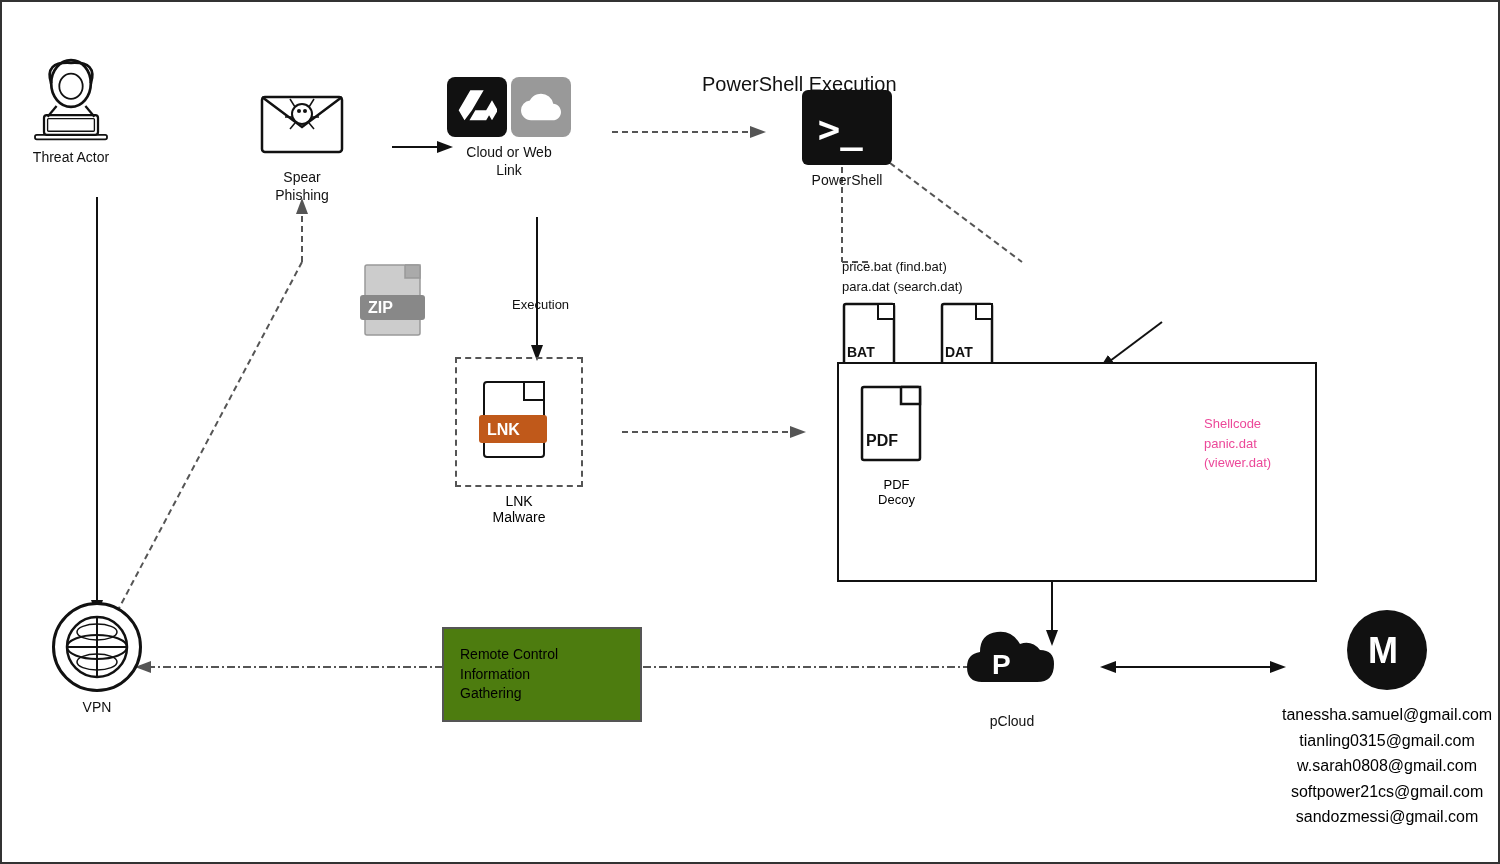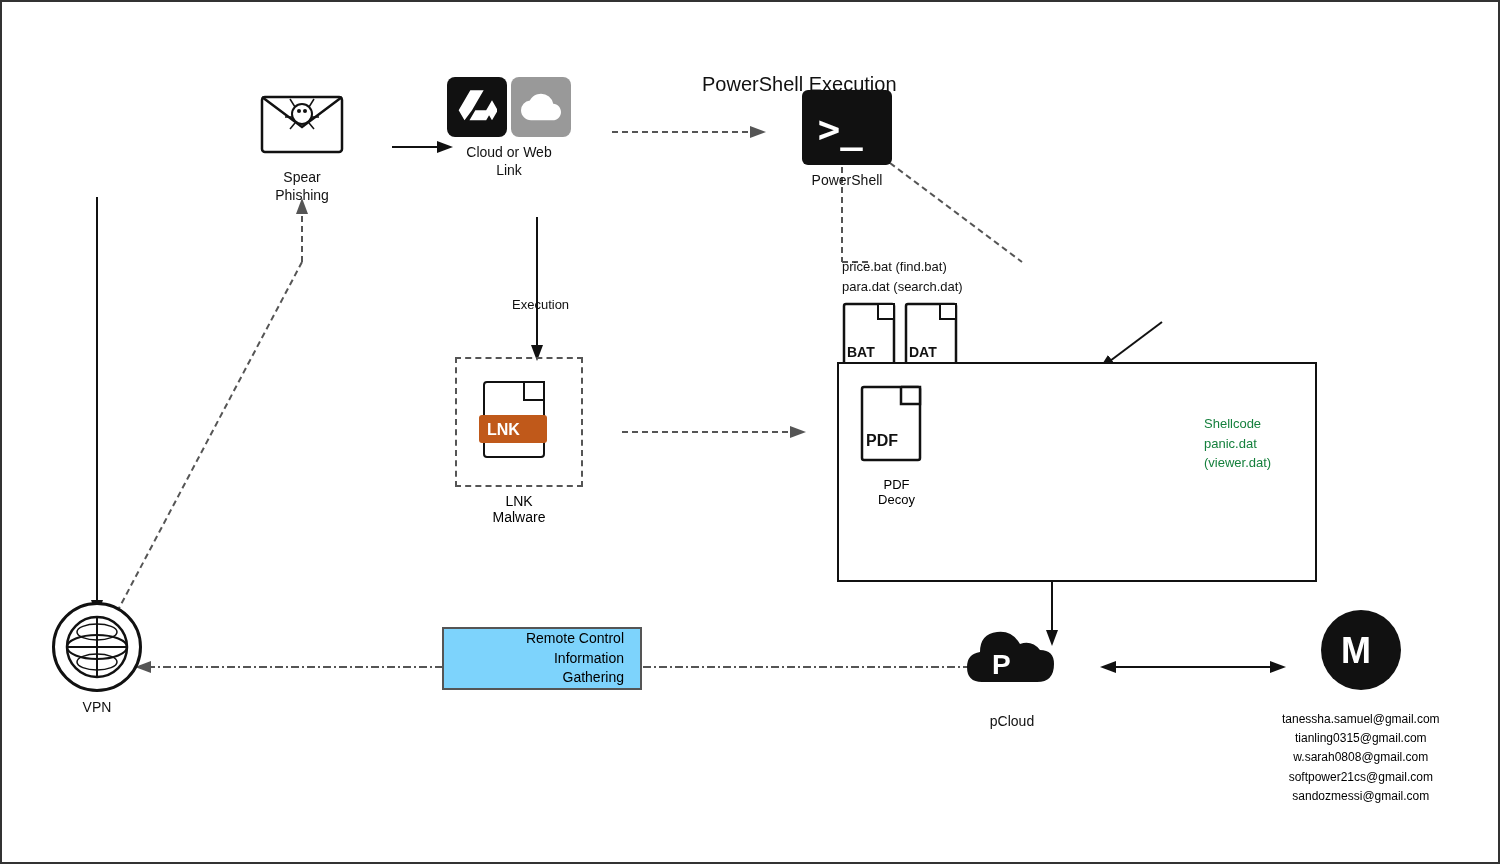--- a/index.html
+++ b/index.html
@@ -100,24 +100,24 @@
       position: absolute;
       top: 0;
       left: 0;
       width: 1500px;
       height: 864px;
       pointer-events: none;
     }
     .label-box {
       position: absolute;
       border: 2px solid #555;
-      padding: 0 16px;
-      text-align: right;
+      padding: 16px 16px;
+      text-align: left;
       font-size: 14px;
-      background: #7dd3fc;
+      background: #4d7c0f;
       line-height: 1.4;
     }
   </style>
 </head>
 <body>
 
 <div class="diagram">
 
   <svg class="arrows">
 
@@ -156,20 +156,39 @@
       </marker>
       <marker id="arrowGray" markerWidth="8" markerHeight="8" refX="6" refY="3" orient="auto">
         <path d="M0,0 L0,6 L8,3 z" fill="#555"></path>
       </marker>
       <marker id="arrowGrayStart" markerWidth="8" markerHeight="8" refX="2" refY="3" orient="auto-start-reverse">
         <path d="M0,0 L0,6 L8,3 z" fill="#555"></path>
       </marker>
     </defs>
   </svg>
 
+  <div class="node" style="left:24px; top:50px;">
+    <svg class="hacker-icon" viewBox="0 0 100 100">
+
+      <ellipse cx="50" cy="35" rx="22" ry="26" fill="none" stroke="#111" stroke-width="3"></ellipse>
+
+      <path d="M28,35 Q20,10 50,12 Q80,10 72,35" fill="none" stroke="#111" stroke-width="3"></path>
+
+      <ellipse cx="50" cy="38" rx="13" ry="14" fill="white" stroke="#111" stroke-width="2"></ellipse>
+
+      <rect x="20" y="70" width="60" height="22" rx="3" fill="none" stroke="#111" stroke-width="2.5"></rect>
+      <rect x="24" y="74" width="52" height="14" rx="1" fill="none" stroke="#111" stroke-width="1.5"></rect>
+
+      <line x1="34" y1="60" x2="24" y2="72" stroke="#111" stroke-width="2.5"></line>
+      <line x1="66" y1="60" x2="76" y2="72" stroke="#111" stroke-width="2.5"></line>
+
+      <rect x="10" y="92" width="80" height="5" rx="2" fill="none" stroke="#111" stroke-width="2"></rect>
+    </svg>
+    <span class="node-label">Threat Actor</span>
+  </div>
 
   <div class="node" style="left:445px; top:75px;">
     <div class="cloud-link-box">
 
       <div class="icon-black-square">
         <svg viewBox="0 0 24 24" width="38" height="38">
           <path d="M4.5 20L1 14l7-12h8l-7 12zm3 0l3.5-6h10l-3.5 6zm13.5 0l-3.5-6L21 8l3.5 6z" fill="white"></path>
         </svg>
       </div>
 
@@ -210,20 +229,31 @@
 
   <div class="node" style="left:800px; top:88px;">
     <div class="powershell-box">
       <svg viewBox="0 0 60 45" width="70" height="55">
         <text x="5" y="35" font-size="32" font-weight="bold" fill="white" font-family="monospace">&gt;_</text>
       </svg>
     </div>
     <span class="node-label">PowerShell</span>
   </div>
 
+  <div class="node" style="left:358px; top:258px;">
+    <svg width="75" height="85" viewBox="0 0 75 85">
+
+      <rect x="5" y="5" width="55" height="70" rx="2" fill="#ccc" stroke="#999" stroke-width="1.5"></rect>
+
+      <polyline points="45,5 60,5 60,18 45,18 45,5" fill="#aaa" stroke="#999" stroke-width="1.5"></polyline>
+
+      <rect x="0" y="35" width="65" height="25" rx="3" fill="#888"></rect>
+      <text x="8" y="53" font-size="16" font-weight="bold" fill="white" font-family="Arial">ZIP</text>
+    </svg>
+  </div>
   <div style="position:absolute; left:510px; top:295px; font-size:13px; color:#111;">
     <span>Execution</span>
   </div>
 
   <div style="position:absolute; left:453px; top:355px;">
     <div class="lnk-box">
 
       <svg width="80" height="90" viewBox="0 0 80 90">
 
         <rect x="5" y="5" width="60" height="75" rx="3" fill="white" stroke="#111" stroke-width="2"></rect>
@@ -247,21 +277,21 @@
     <div style="display:flex; margin-top:4px;">
 
       <div style="position:relative; width:62px; height:72px;">
         <svg width="62" height="72" viewBox="0 0 62 72">
           <rect x="2" y="2" width="50" height="65" rx="2" fill="white" stroke="#111" stroke-width="2.5"></rect>
           <polyline points="36,2 52,2 52,17 36,17 36,2" fill="white" stroke="#111" stroke-width="2"></polyline>
           <text x="5" y="55" font-size="14" font-weight="bold" fill="#111" font-family="Arial">BAT</text>
         </svg>
       </div>
 
-      <div style="position:relative; width:62px; height:72px;">
+      <div style="position:relative; width:62px; height:72px;margin-left:36px;">
         <svg width="62" height="72" viewBox="0 0 62 72">
           <rect x="2" y="2" width="50" height="65" rx="2" fill="white" stroke="#111" stroke-width="2.5"></rect>
           <polyline points="36,2 52,2 52,17 36,17 36,2" fill="white" stroke="#111" stroke-width="2"></polyline>
           <text x="5" y="55" font-size="14" font-weight="bold" fill="#111" font-family="Arial">DAT</text>
         </svg>
       </div>
     </div>
   </div>
 
   <div style="position:absolute; left:835px; top:360px; width:480px; height:220px; border:2px solid #111; background:white;">
@@ -272,21 +302,21 @@
         <polyline points="42,3 61,3 61,20 42,20 42,3" fill="white" stroke="#111" stroke-width="2.5"></polyline>
         <text x="7" y="62" font-size="16" font-weight="bold" fill="#111" font-family="Arial">PDF</text>
       </svg>
       <div style="text-align:center; font-size:13px; margin-top:4px;">
         <span style="white-space:pre-line;">PDF
 Decoy</span>
       </div>
     </div>
 
 
-    <div style="position:absolute; left:365px; top:50px; font-size:13px; line-height:1.5; color:#15803d;">
+    <div style="position:absolute; left:365px; top:50px; font-size:13px; line-height:1.5; color:#ec4899;">
       <span style="white-space:pre-line;">Shellcode
 panic.dat
 (viewer.dat)</span>
     </div>
 
   </div>
 
   <div class="node" style="left:50px; top:600px;">
     <div class="globe-circle">
       <svg width="70" height="70" viewBox="0 0 70 70">
@@ -325,21 +355,21 @@
     <span class="node-label">pCloud</span>
   </div>
 
   <div class="node" style="left:1280px; top:608px;">
     <div class="gmail-circle">
       <svg width="55" height="55" viewBox="0 0 55 55">
 
         <text x="8" y="40" font-size="36" font-weight="bold" fill="white" font-family="Arial">M</text>
       </svg>
     </div>
-    <div style="margin-top:20px; font-size:12px; text-align:center; line-height:1.6;">
+    <div style="margin-top:12px; font-size:16px; text-align:center; line-height:1.6;">
       <span style="white-space:pre-line;">tanessha.samuel@gmail.com
 tianling0315@gmail.com
 w.sarah0808@gmail.com
 softpower21cs@gmail.com
 sandozmessi@gmail.com</span>
     </div>
   </div>
 
 </div>
 

